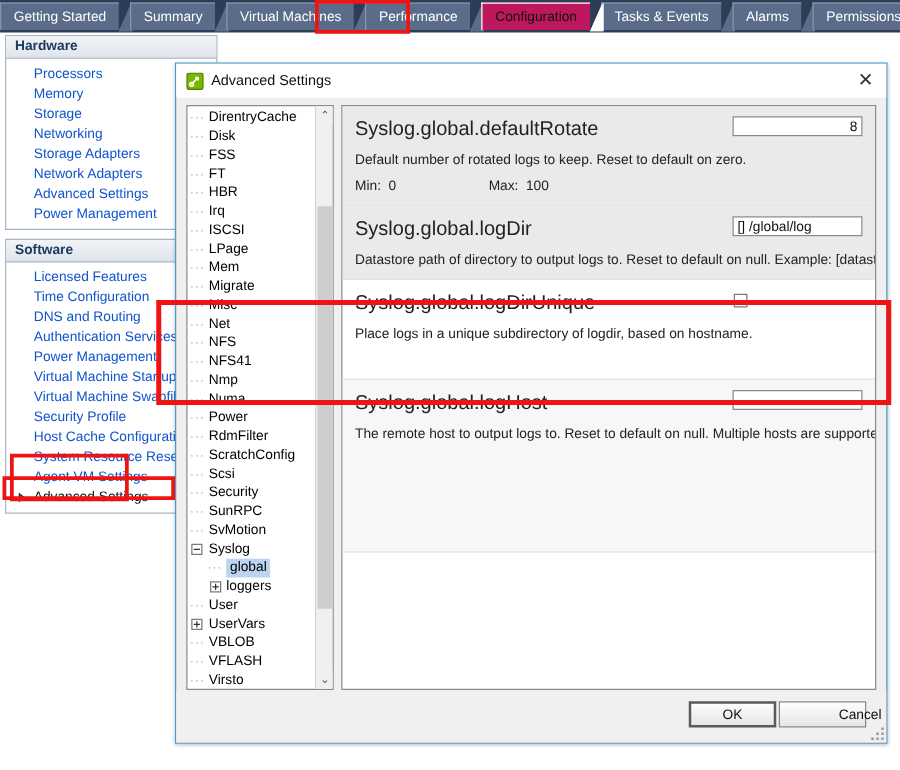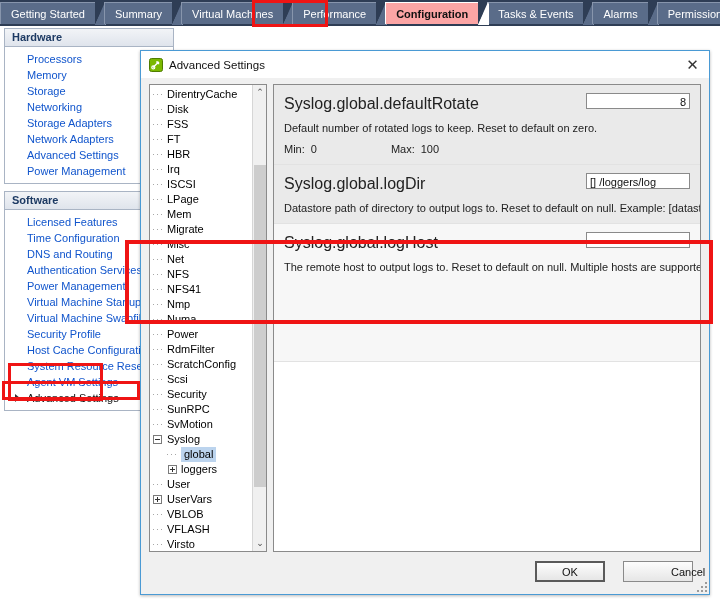--- a/index.html
+++ b/index.html
@@ -38,21 +38,21 @@
     border-color:transparent transparent #5a6c89 transparent;
   }
   .tab:before{
     content:"";position:absolute;right:-11px;top:-1px;
     width:0;height:0;
     border-style:solid;
     border-width:0 0 23px 11px;
     border-color:transparent transparent #8795ac transparent;
   }
   .tab.active{
-    background:#fca5a5;color:#111;font-weight:bold;
+    background:#be185d;color:#111;font-weight:normal;
     border-top:1px solid #ffffff;border-left:1px solid #ffffff;
     z-index:4;
   }
   .tab.active:after{border-color:transparent transparent #ffffff transparent;}
   .tab.active:before{border-color:transparent transparent #ffffff transparent;}
 
   
   #tab-highlight{
     position:absolute;left:252px;top:0px;width:76px;height:27px;
     border:3px solid #ef1414;box-sizing:border-box;z-index:9;
@@ -220,21 +220,21 @@
     position:absolute;left:0;right:0;bottom:0;height:42px;
     background:#f0f0f0;
   }
   .dlg-btn{
     position:absolute;top:9px;height:21px;width:70px;
     border:1px solid #8a8a8a;background:linear-gradient(#fdfdfd,#e6e6e6);
     font-size:11px;text-align:center;line-height:21px;color:#111;
     box-sizing:border-box;
   }
   .dlg-btn.primary{border:2px solid #5a5a5a;line-height:19px;}
-  #btn-ok{right:104px;}
+  #btn-ok{right:88px;}
   #btn-cancel{right:16px;padding-left:47px;}
   #resize-grip{
     position:absolute;right:2px;bottom:2px;width:12px;height:12px;
   }
   #resize-grip i{
     position:absolute;background:#9a9a9a;width:2px;height:2px;display:block;
   }
 </style>
 </head>
 <body>
@@ -348,23 +348,30 @@
             <div class="row1">
               <div class="s-key">Syslog.global.defaultRotate</div>
               <div class="s-input">8</div>
             </div>
             <div class="s-desc">Default number of rotated logs to keep. Reset to default on zero.</div>
             <div class="s-minmax"><span>Min:</span><span style="margin-left: 6px;">0</span><span class="mx"><span>Max:</span><span style="margin-left: 6px;">100</span></span></div>
           </div>
           <div class="setting shade">
             <div class="row1">
               <div class="s-key">Syslog.global.logDir</div>
-              <div class="s-input left">[] /loggers/log</div>
+              <div class="s-input left">[] /global/log</div>
             </div>
             <div class="s-desc">Datastore path of directory to output logs to. Reset to default on null. Example: [datastoreName]/logdir</div>
+          </div>
+          <div class="setting" style="padding-bottom: 30px;">
+            <div class="row1">
+              <div class="s-key">Syslog.global.logDirUnique</div>
+              <div class="s-check"></div>
+            </div>
+            <div class="s-desc">Place logs in a unique subdirectory of logdir, based on hostname.</div>
           </div>
           <div class="setting alt" style="padding-bottom: 88px;">
             <div class="row1">
               <div class="s-key">Syslog.global.logHost</div>
               <div class="s-input left"></div>
             </div>
             <div class="s-desc">The remote host to output logs to. Reset to default on null. Multiple hosts are supported and must be s..</div>
           </div>
         </div>
     </div>

